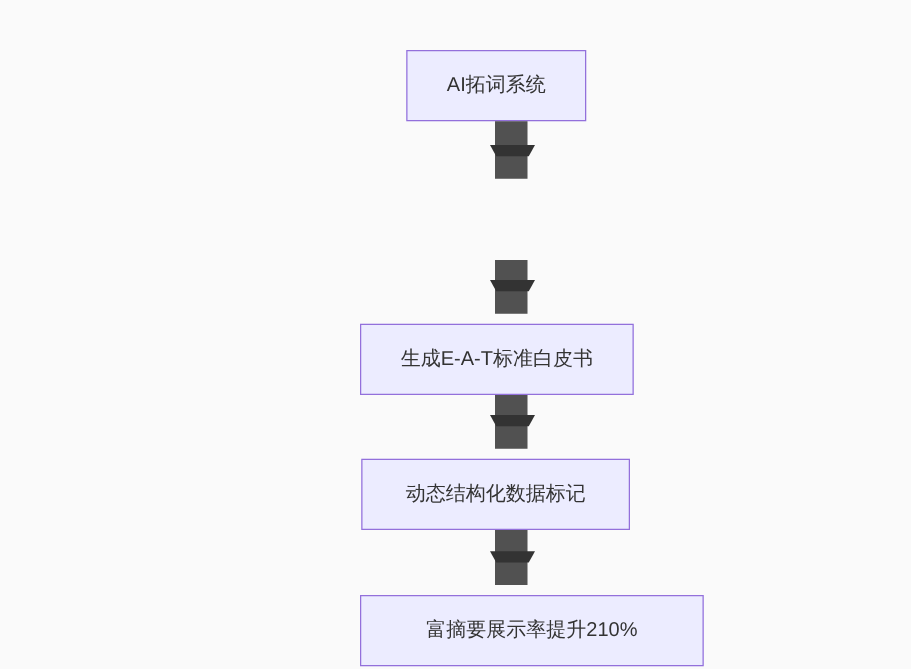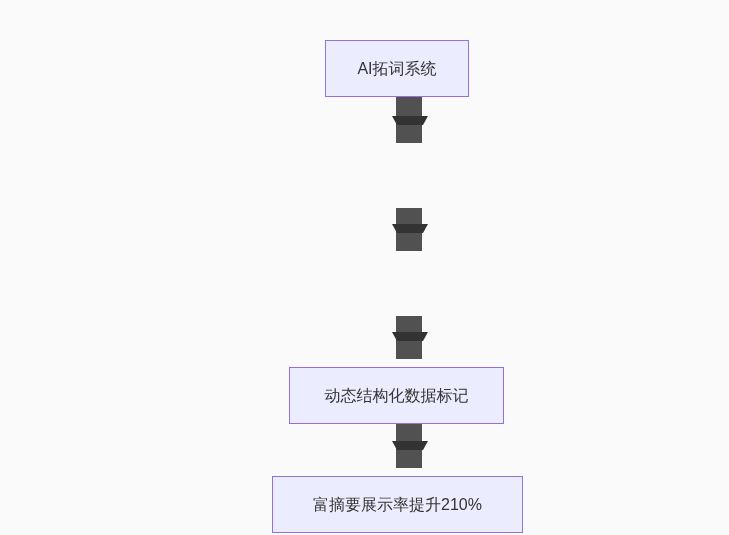--- a/index.html
+++ b/index.html
@@ -33,21 +33,21 @@
     justify-content: center;
     text-align: center;
     height: 57px;
     line-height: 1.2;
     white-space: nowrap;
   }
   .n1 { left: 299px; top: 14px;  width: 144px; }
   .n2 { left: 274px; top: 125px; width: 192px; }
   .n3 { left: 262px; top: 233px; width: 219px; }
   .n4 { left: 263px; top: 341px; width: 215px; }
-  .n5 { left: 246px; top: 450px; width: 251px; text-align: right; }
+  .n5 { left: 262px; top: 450px; width: 275px; text-align: right; }
 
   .arrow {
     position: absolute;
     left: 364px;          
     width: 13px;
   }
   .a1 { top: 71px;  height: 54px; }
   .a2 { top: 182px; height: 51px; }
   .a3 { top: 290px; height: 51px; }
   .a4 { top: 398px; height: 52px; }
@@ -85,20 +85,23 @@
     <div class="line"></div>
     <div class="head"></div>
   </div>
 
 
   <div class="arrow a2">
     <div class="line"></div>
     <div class="head"></div>
   </div>
 
+  <div class="node n3">
+    <span>生成E-A-T标准白皮书</span>
+  </div>
 
   <div class="arrow a3">
     <div class="line"></div>
     <div class="head"></div>
   </div>
 
   <div class="node n4">
     <span>动态结构化数据标记</span>
   </div>
 

